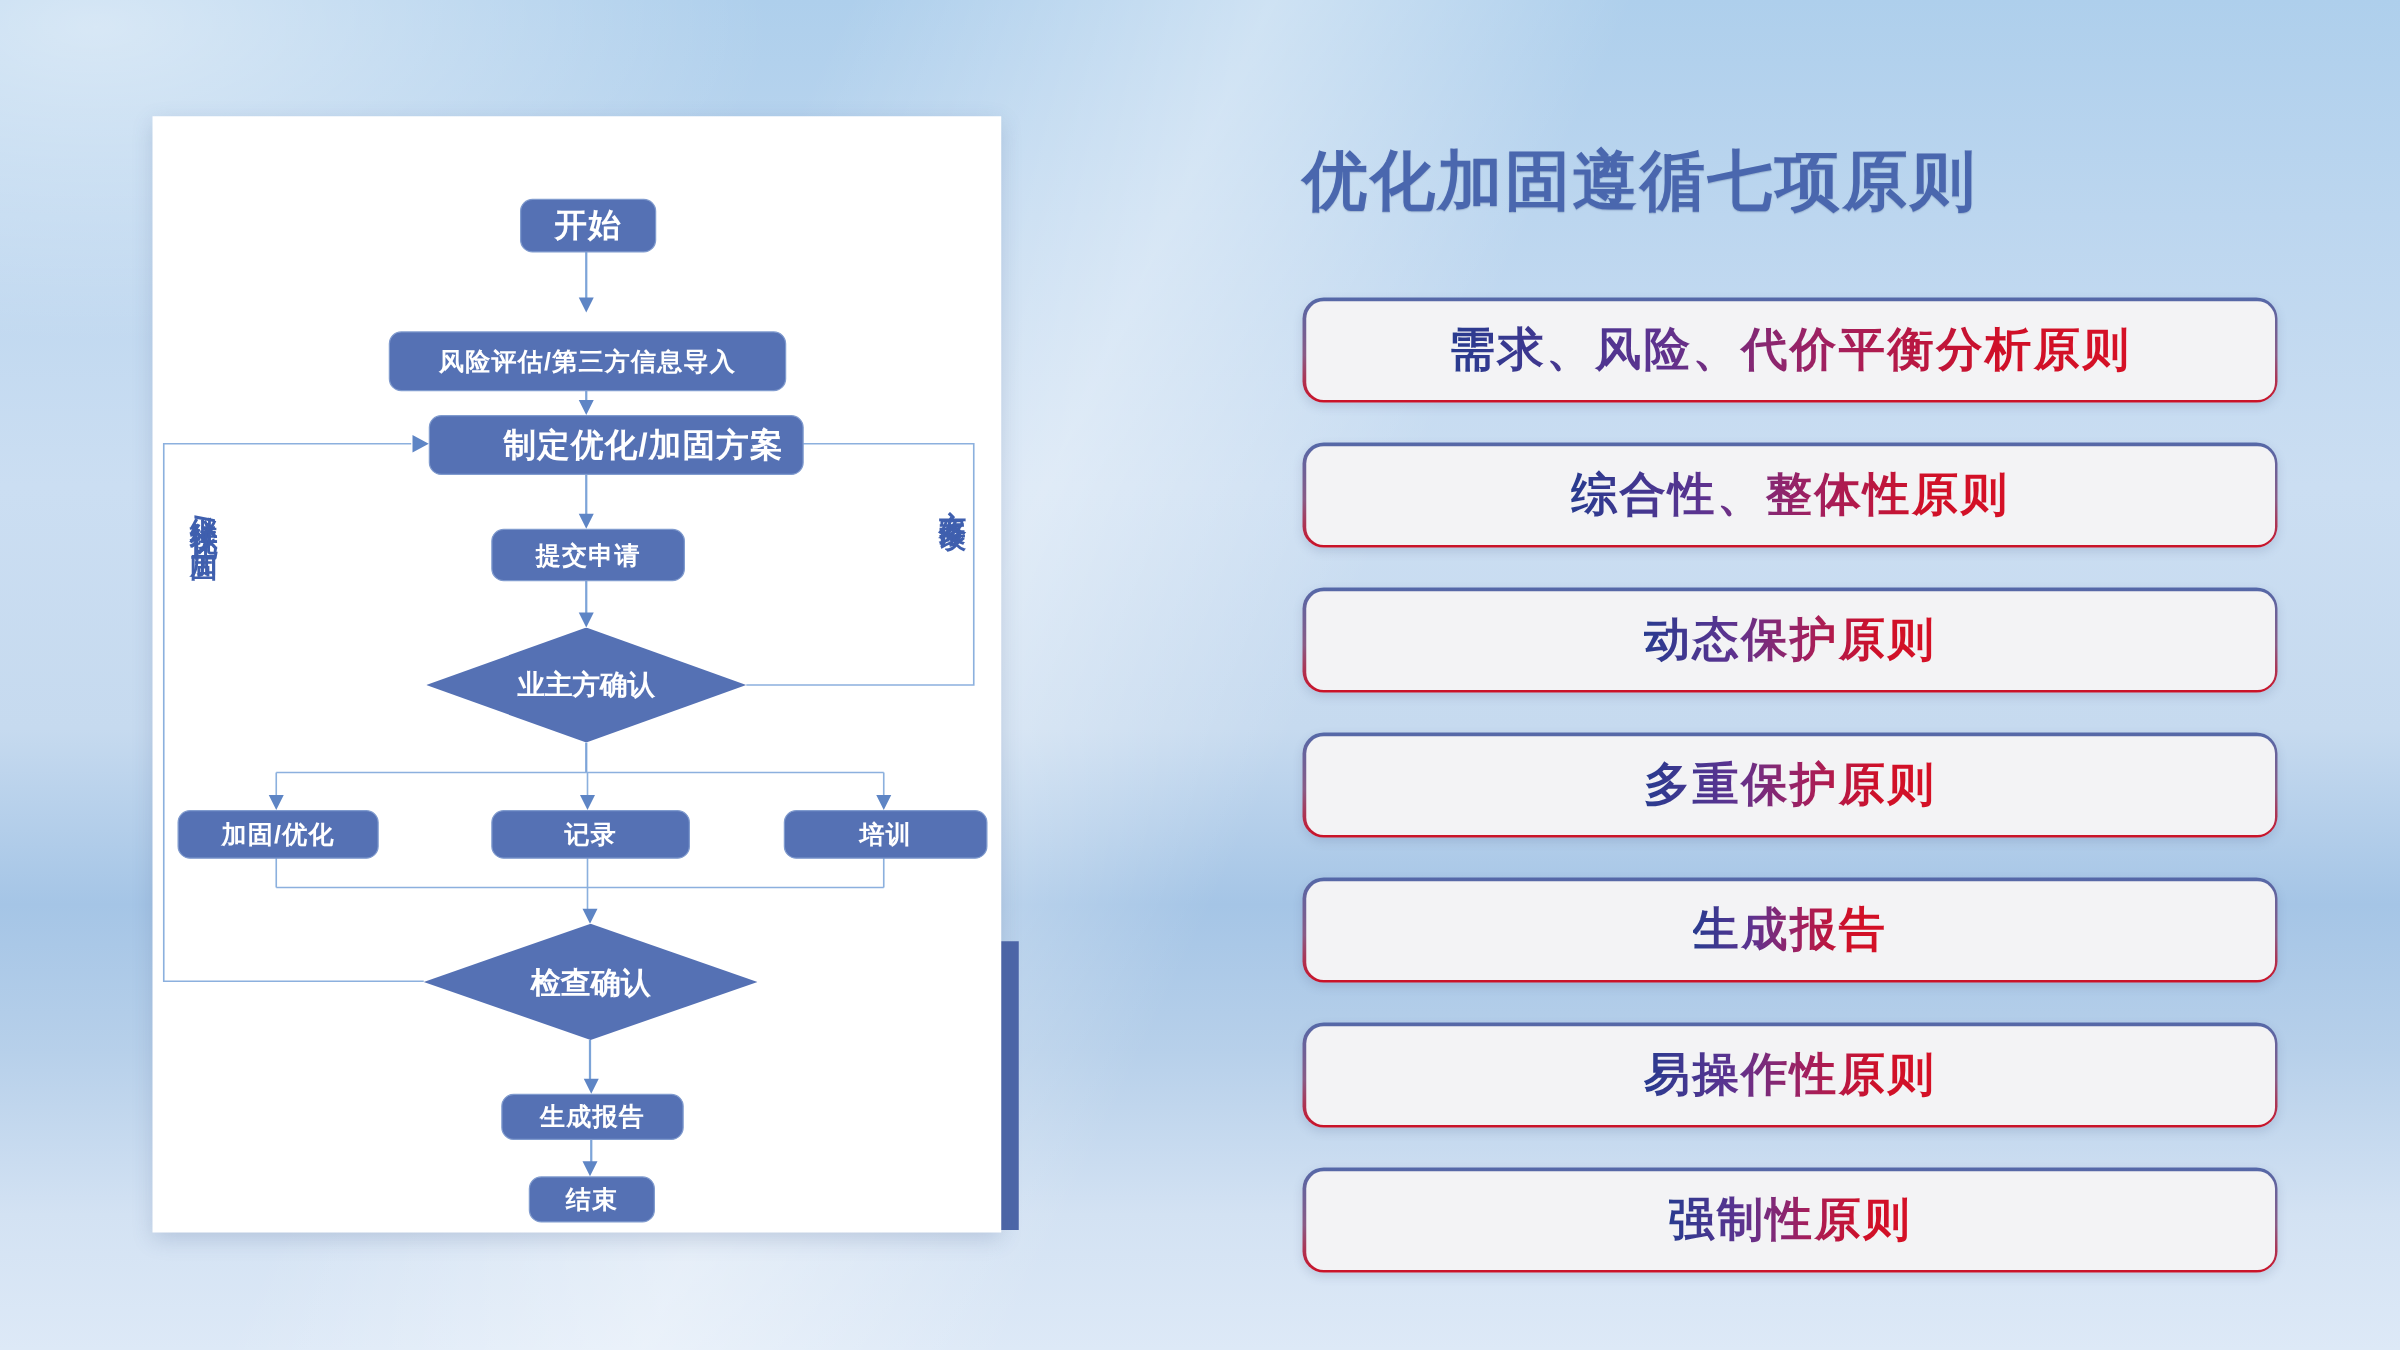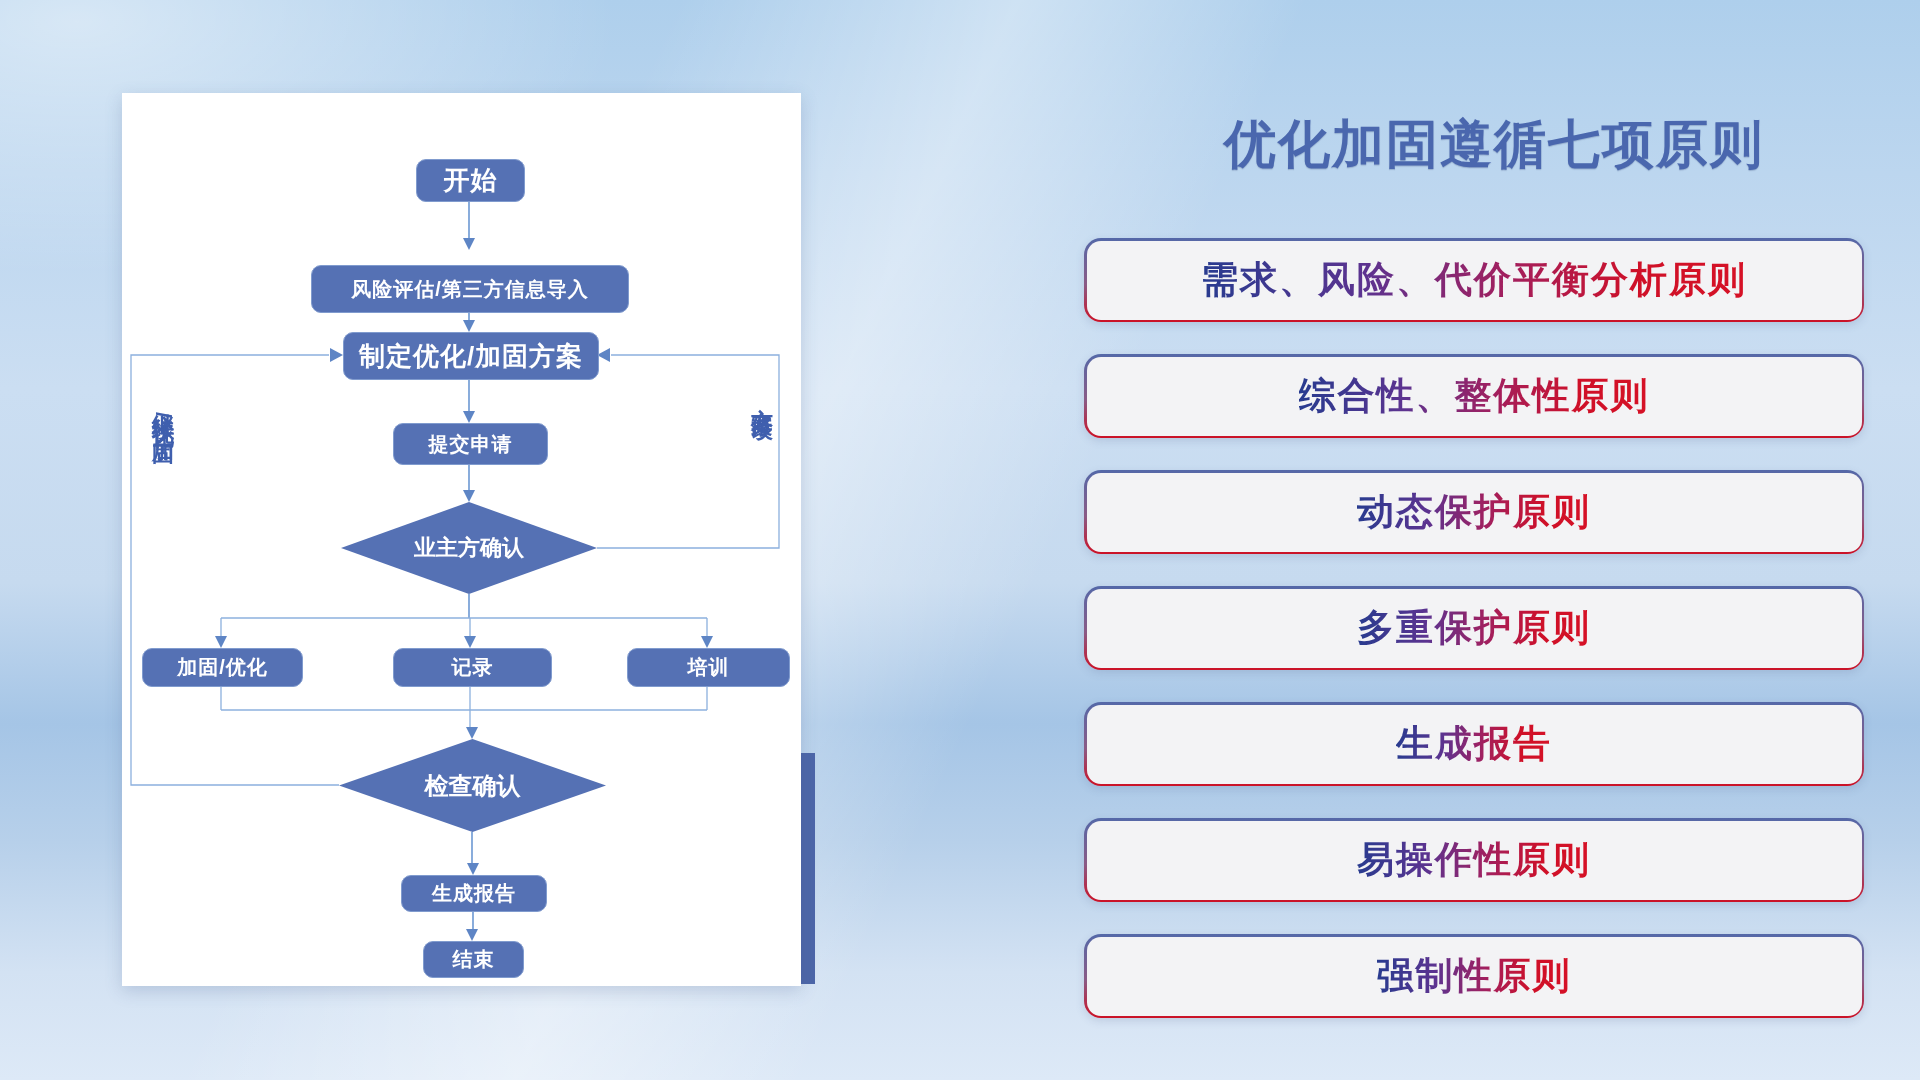--- a/index.html
+++ b/index.html
@@ -20,24 +20,24 @@
         background:#5571b4;border:1px solid #809bce;border-radius:10px;
         color:#fff;font-weight:700;font-size:20px;letter-spacing:1px;white-space:nowrap;}
   .diamond{position:absolute;display:flex;align-items:center;justify-content:center;
         background:#5571b4;border:none;border-radius:0;
         clip-path:polygon(50% 0,100% 50%,50% 100%,0 50%);
         color:#fff;font-weight:700;white-space:nowrap;}
   .vlabel{position:absolute;writing-mode:vertical-rl;text-orientation:mixed;
         color:#3f5fae;font-weight:700;font-size:22px;letter-spacing:4px;line-height:1;white-space:nowrap;}
 
   
-  .panel-title{position:absolute;left:984px;top:110px;width:780px;text-align:right;
+  .panel-title{position:absolute;left:1042px;top:110px;width:780px;text-align:left;
         font-size:52px;font-weight:800;color:#4a67ae;letter-spacing:2px;
         text-shadow:0 1px 1px rgba(40,60,110,.25);}
-  .pills{position:absolute;left:1084px;top:238px;width:780px;display:flex;flex-direction:column;gap:32px;}
+  .pills{position:absolute;left:1042px;top:238px;width:780px;display:flex;flex-direction:column;gap:32px;}
   .pill{height:79px;border-radius:17px;padding:2.5px;
         background:linear-gradient(180deg,#5468a8 0%,#8a5a85 55%,#cc1126 100%);
         box-shadow:0 3px 8px rgba(80,95,140,.18);}
   .pill-inner{height:100%;border-radius:14px;background:#f3f3f5;
         display:flex;align-items:center;justify-content:center;}
   .pill-text{font-size:37px;font-weight:600;letter-spacing:2px;
         background:linear-gradient(90deg,#283b8f 0%,#5c3390 30%,#a02060 55%,#cf1028 80%,#d61126 100%);
         -webkit-background-clip:text;background-clip:text;
         -webkit-text-fill-color:transparent;color:transparent;}
 </style>
@@ -85,21 +85,21 @@
         <path d="M350 848 L344 836 L356 836 Z"></path>
         <path d="M475 262 L488 255 L488 269 Z"></path>
         <path d="M221 262 L208 255 L208 269 Z"></path>
       </g>
     </svg>
 
     <div class="node" style="left:294px;top:66px;width:107px;height:41px;font-size:26px;">开始</div>
 
     <div class="node" style="left:189px;top:157px;width:316px;height:46px;font-size:20px;margin-top:15px;">风险评估/第三方信息导入</div>
 
-    <div class="node" style="left:221px;top:239px;width:254px;height:46px;font-size:26px;">制定优化/加固方案</div>
+    <div class="node" style="left:221px;top:239px;width:254px;height:46px;font-size:26px;padding-left:44px;">制定优化/加固方案</div>
 
     <div class="node" style="left:271px;top:330px;width:153px;height:40px;">提交申请</div>
 
     <div class="diamond" style="left:219px;top:409px;width:256px;height:92px;font-size:22px;">业主方确认</div>
 
     <div class="node" style="left:20px;top:555px;width:159px;height:37px;">加固/优化</div>
 
     <div class="node" style="left:271px;top:555px;width:157px;height:37px;">记录</div>
 
     <div class="node" style="left:505px;top:555px;width:161px;height:37px;">培训</div>

